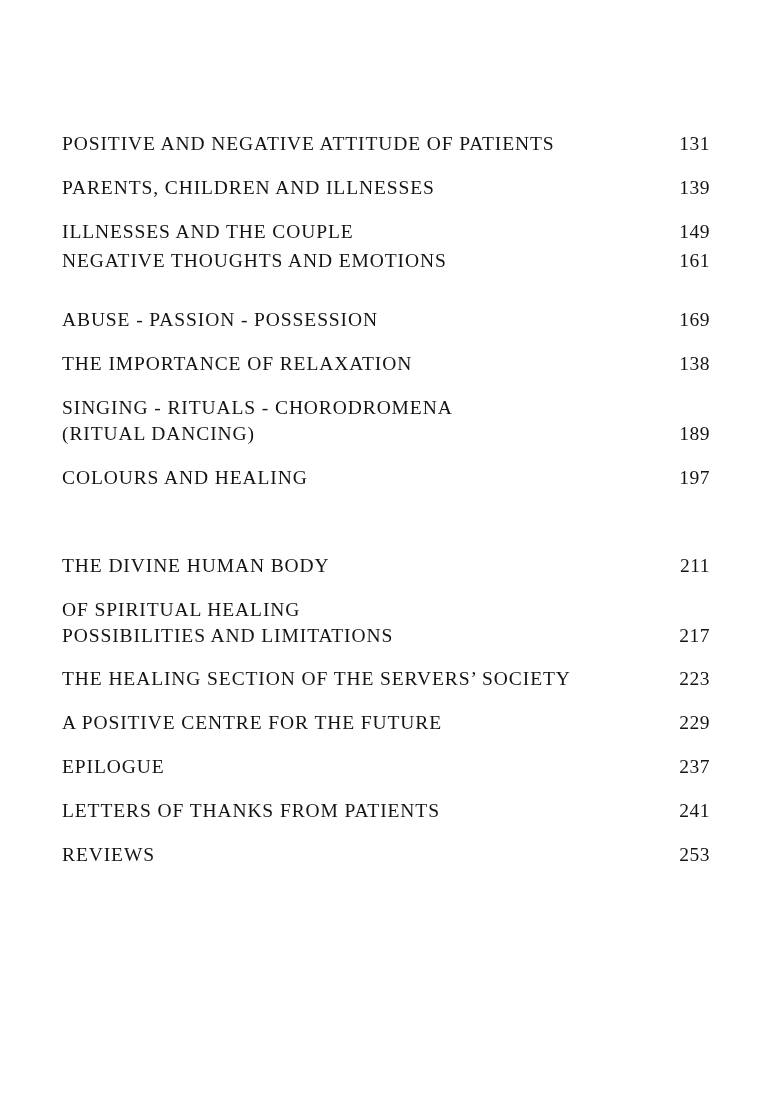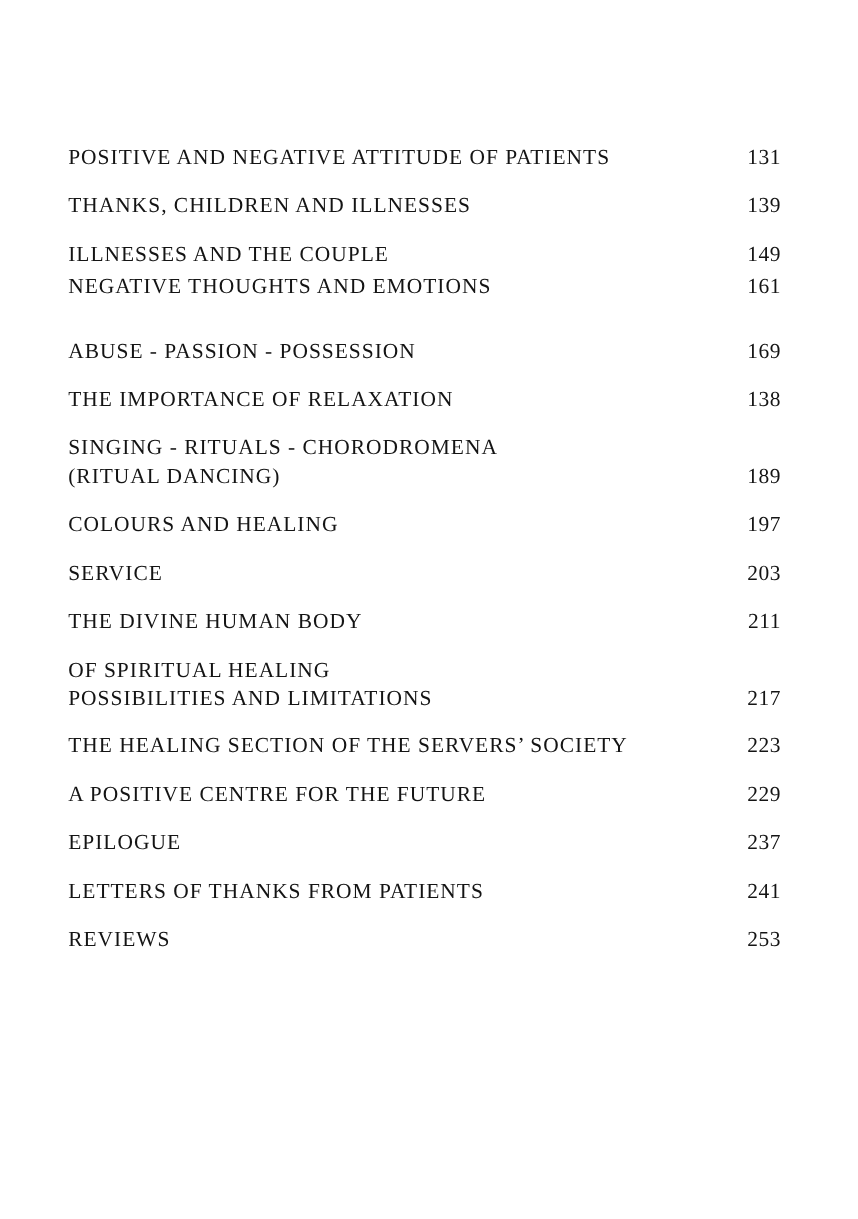--- a/index.html
+++ b/index.html
@@ -33,21 +33,21 @@
 <body>
 
 <div class="page">
 
   <div class="entry" style="top:131px">
     <span class="title">POSITIVE AND NEGATIVE ATTITUDE OF PATIENTS</span>
     <span class="page-num">131</span>
   </div>
 
   <div class="entry" style="top:175px">
-    <span class="title">THANKS, CHILDREN AND ILLNESSES</span>
+    <span class="title">PARENTS, CHILDREN AND ILLNESSES</span>
     <span class="page-num">139</span>
   </div>
 
   <div class="entry" style="top:219px">
     <span class="title">ILLNESSES AND THE COUPLE</span>
     <span class="page-num">149</span>
   </div>
 
   <div class="entry" style="top:248px">
     <span class="title">NEGATIVE THOUGHTS AND EMOTIONS</span>
@@ -68,24 +68,20 @@
     <span class="title">SINGING - RITUALS - CHORODROMENA</span>
     <span class="title">(RITUAL DANCING)</span>
     <span class="page-num">189</span>
   </div>
 
   <div class="entry" style="top:465px">
     <span class="title">COLOURS AND HEALING</span>
     <span class="page-num">197</span>
   </div>
 
-  <div class="entry" style="top:509px">
-    <span class="title">SERVICE</span>
-    <span class="page-num">203</span>
-  </div>
 
   <div class="entry" style="top:553px">
     <span class="title">THE DIVINE HUMAN BODY</span>
     <span class="page-num">211</span>
   </div>
 
   <div class="entry" style="top:597px">
     <span class="title">OF SPIRITUAL HEALING</span>
     <span class="title">POSSIBILITIES AND LIMITATIONS</span>
     <span class="page-num">217</span>

